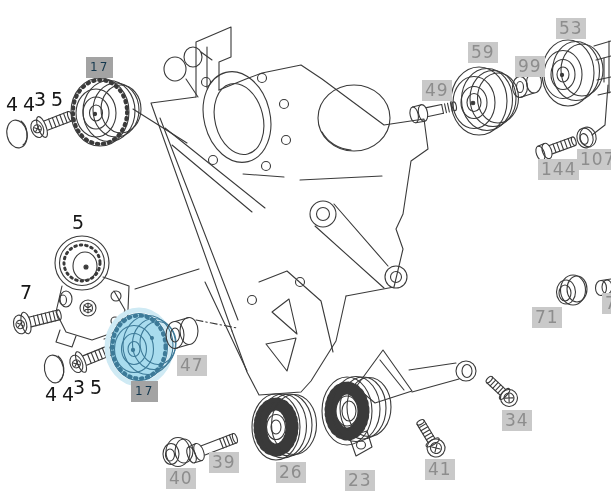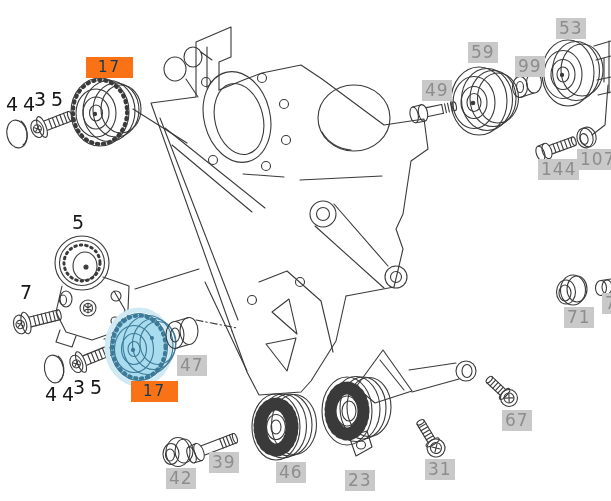--- a/index.html
+++ b/index.html
@@ -2,21 +2,21 @@
 <html><head>
 <meta charset="utf-8">
 <style>
   html,body{margin:0;padding:0;background:#fff;}
   body{width:611px;height:501px;overflow:hidden;position:relative;
        font-family:"DejaVu Sans","Liberation Sans",sans-serif;}
   #stage{position:absolute;inset:0;width:520px;height:501px;}
   svg{position:absolute;left:0;top:0;}
   .lbl{position:absolute;white-space:nowrap;line-height:21px;}
   .lbl.gray{background:#c9c9c9;color:#8d8d8d;font-size:17px;padding:0 3px;letter-spacing:1px;}
-  .lbl.teal{background:#f97316;color:#14384e;font-size:15px;padding:0 12px;letter-spacing:2px;}
+  .lbl.teal{background:#a3a3a3;color:#14384e;font-size:12px;padding:0 4px;letter-spacing:2px;}
   .lbl.plain{background:transparent;color:#161616;font-size:19px;letter-spacing:5px;}
 </style>
 </head>
 <body>
 
 <div id="stage">
 
 <svg width="611" height="501" viewBox="0 0 611 501" fill="none" stroke="#3a3a3a" stroke-width="1.1" stroke-linecap="round" stroke-linejoin="round">
 
   <g>
@@ -277,31 +277,31 @@
     <path d="M601,280.5 L611,279 M601,295.5 L611,294"></path>
   </g>
 </svg>
 
 <div class="lbl gray" style="left:556px;top:18px">53</div>
 <div class="lbl gray" style="left:468px;top:42px">59</div>
 <div class="lbl gray" style="left:515px;top:56px">99</div>
 <div class="lbl gray" style="left:422px;top:80px">49</div>
 <div class="lbl gray" style="left:538px;top:159px">144</div>
 <div class="lbl gray" style="left:577px;top:149px">107</div>
-<div class="lbl gray" style="left:564px;top:307px">71</div>
+<div class="lbl gray" style="left:532px;top:307px">71</div>
 <div class="lbl gray" style="left:602px;top:293px">7</div>
 <div class="lbl teal" style="left:86px;top:57px">17</div>
 <div class="lbl plain" style="left:6px;top:94px">44</div>
 <div class="lbl plain" style="left:34px;top:89px">35</div>
 <div class="lbl plain" style="left:72px;top:212px">5</div>
 <div class="lbl plain" style="left:20px;top:282px">7</div>
 <div class="lbl plain" style="left:45px;top:384px">44</div>
 <div class="lbl plain" style="left:73px;top:377px">35</div>
 <div class="lbl teal" style="left:131px;top:381px">17</div>
 <div class="lbl gray" style="left:177px;top:355px">47</div>
-<div class="lbl gray" style="left:166px;top:468px">42</div>
+<div class="lbl gray" style="left:166px;top:468px">40</div>
 <div class="lbl gray" style="left:209px;top:452px">39</div>
-<div class="lbl gray" style="left:276px;top:462px">46</div>
+<div class="lbl gray" style="left:276px;top:462px">26</div>
 <div class="lbl gray" style="left:345px;top:470px">23</div>
-<div class="lbl gray" style="left:425px;top:459px">31</div>
-<div class="lbl gray" style="left:502px;top:410px">67</div>
+<div class="lbl gray" style="left:425px;top:459px">41</div>
+<div class="lbl gray" style="left:502px;top:410px">34</div>
 
 </div>
 
 </body></html>

